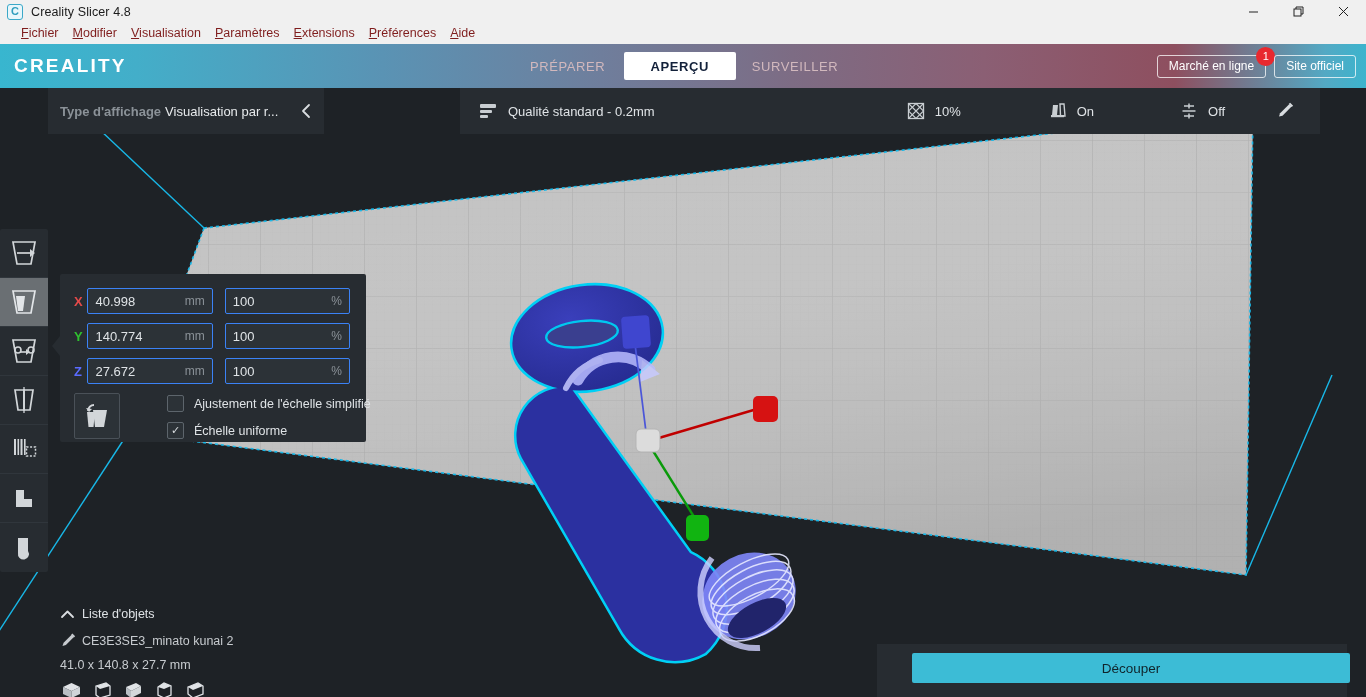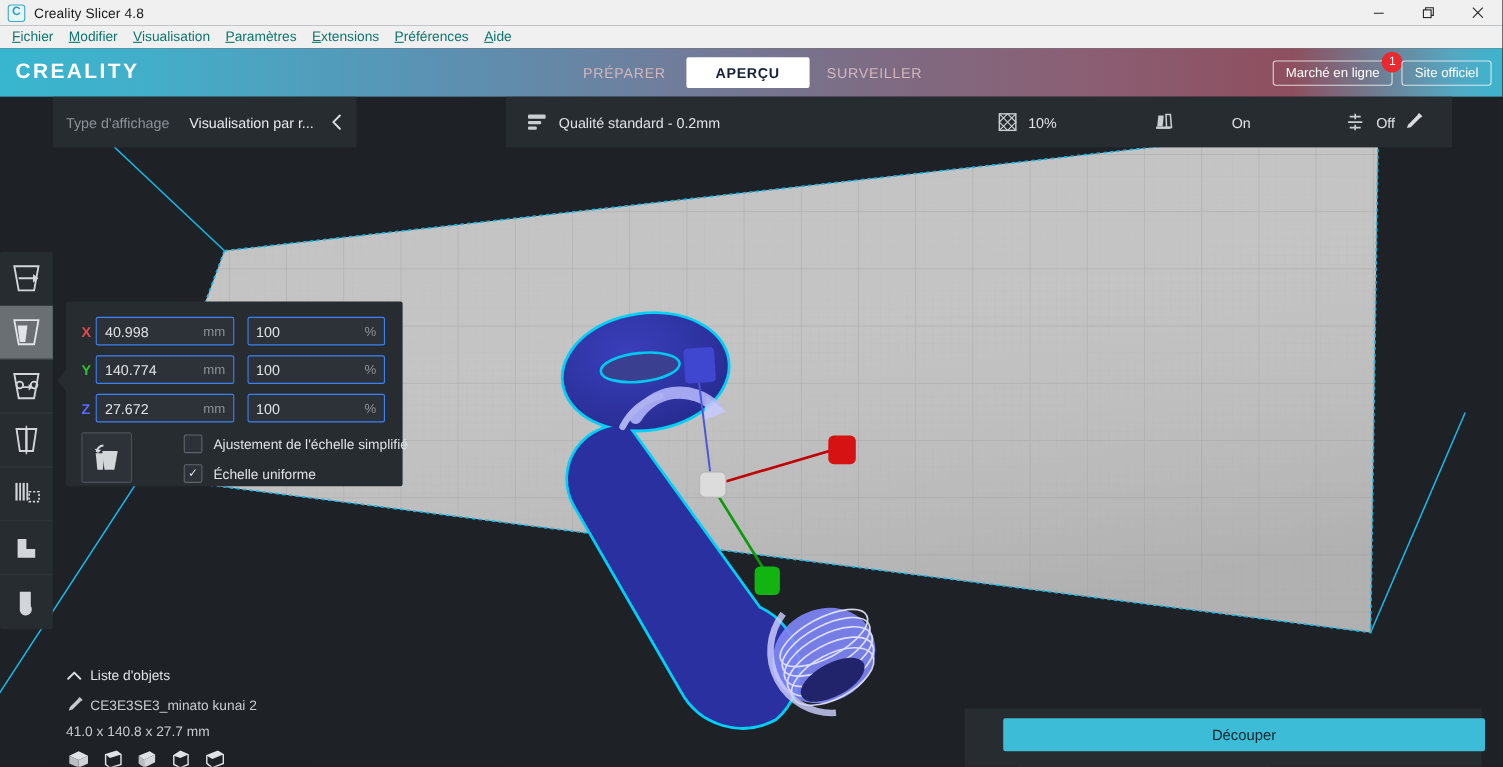--- a/index.html
+++ b/index.html
@@ -27,22 +27,22 @@
   .tb-title{ font-size:12.5px; letter-spacing:0.1px; }
   .tb-controls{ margin-left:auto; display:flex; height:23px; }
   .tb-btn{
     width:45px; height:23px; display:flex; align-items:center; justify-content:center;
     font-size:11px; color:#222;
   }
 
   
   .menubar{
     position:absolute; left:0; top:23px; width:1366px; height:21px;
-    background:#f0f0f0; color:#0f766e;
-    display:flex; align-items:center; padding-left:4px; gap:0px;
+    background:#f0f0f0; color:#7f1d1d;
+    display:flex; align-items:center; padding-left:14px; gap:0px;
   }
   .menu-item{
     font-size:12.5px; padding:2px 7px; white-space:nowrap; line-height:1;
   }
   .menu-item u{ text-decoration:underline; }
 
   
   .header{
     position:absolute; left:0; top:44px; width:1366px; height:44px;
     background:linear-gradient(90deg,#38b6cf 0%, #43aec9 10%, #5a93b4 28%,
@@ -92,21 +92,21 @@
   
   .subbar{
     position:absolute; left:0; top:88px; width:1366px; height:46px;
     pointer-events:none;
   }
   .view-type-panel{
     pointer-events:auto;
     position:absolute; left:48px; top:0; width:276px; height:46px;
     background:#272c31; display:flex; align-items:center; padding:0 12px;
   }
-  .vt-label{ font-size:13px; color:#8b9298; margin-right:18px; }
+  .vt-label{ font-size:13px; color:#8b9298; margin-right:4px;font-weight:bold; }
   .vt-value{ font-size:13px; color:#e7eaec; }
   .vt-chevron{ margin-left:auto; font-size:15px; color:#d9dde0; }
 
   .print-setup-panel{
     pointer-events:auto;
     position:absolute; left:460px; top:0; width:860px; height:46px;
     background:#272c31; display:flex; align-items:flex-end;
   }
   .ps-item{ display:flex; align-items:center; height:46px; }
   .ps-text{ font-size:13px; color:#dfe3e6; margin-left:10px; }
@@ -385,21 +385,21 @@
         <span class="ps-icon">
           <svg width="18" height="18" viewBox="0 0 18 18">
             <rect x="1.5" y="1.5" width="15" height="15" fill="none" stroke="#c9ced2" stroke-width="1.3"></rect>
             <path d="M1.5,1.5 L16.5,16.5 M16.5,1.5 L1.5,16.5" stroke="#c9ced2" stroke-width="1.1"></path>
             <path d="M9,1.5 L16.5,9 L9,16.5 L1.5,9 Z" fill="none" stroke="#c9ced2" stroke-width="1.1"></path>
           </svg>
         </span>
         <span class="ps-text">10%</span>
       </div>
 
-      <div class="ps-item" style="margin-left:88px;gap:43px;">
+      <div class="ps-item" style="margin-left:88px;">
         <span class="ps-icon">
           <svg width="18" height="18" viewBox="0 0 18 18">
             <path d="M4,3 L9,3 L8,13 L3,13 Z" fill="#c9ced2"></path>
             <path d="M11,2 L15,2 L16,14 L11.5,14 Z" fill="none" stroke="#c9ced2" stroke-width="1.4"></path>
             <rect x="2" y="13" width="13" height="2.2" fill="#c9ced2"></rect>
           </svg>
         </span>
         <span class="ps-text">On</span>
       </div>
 

